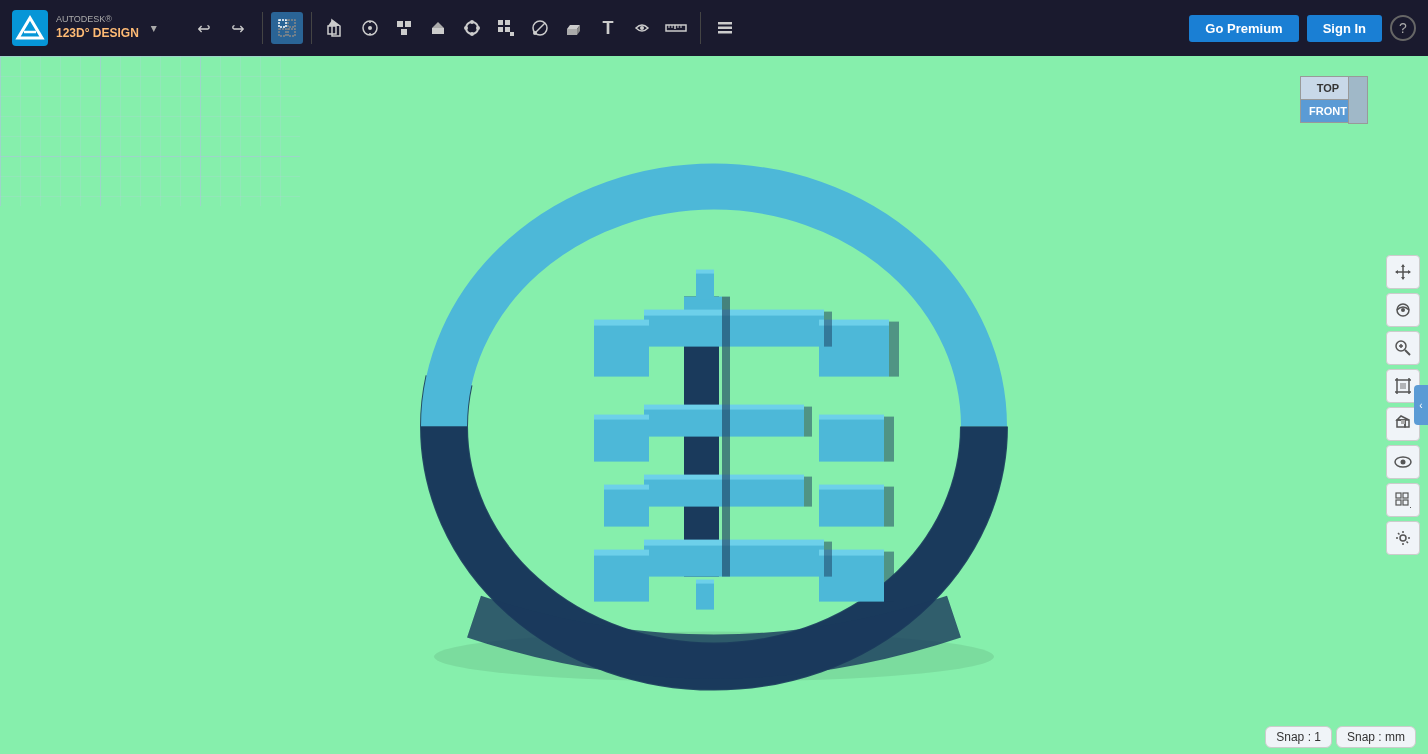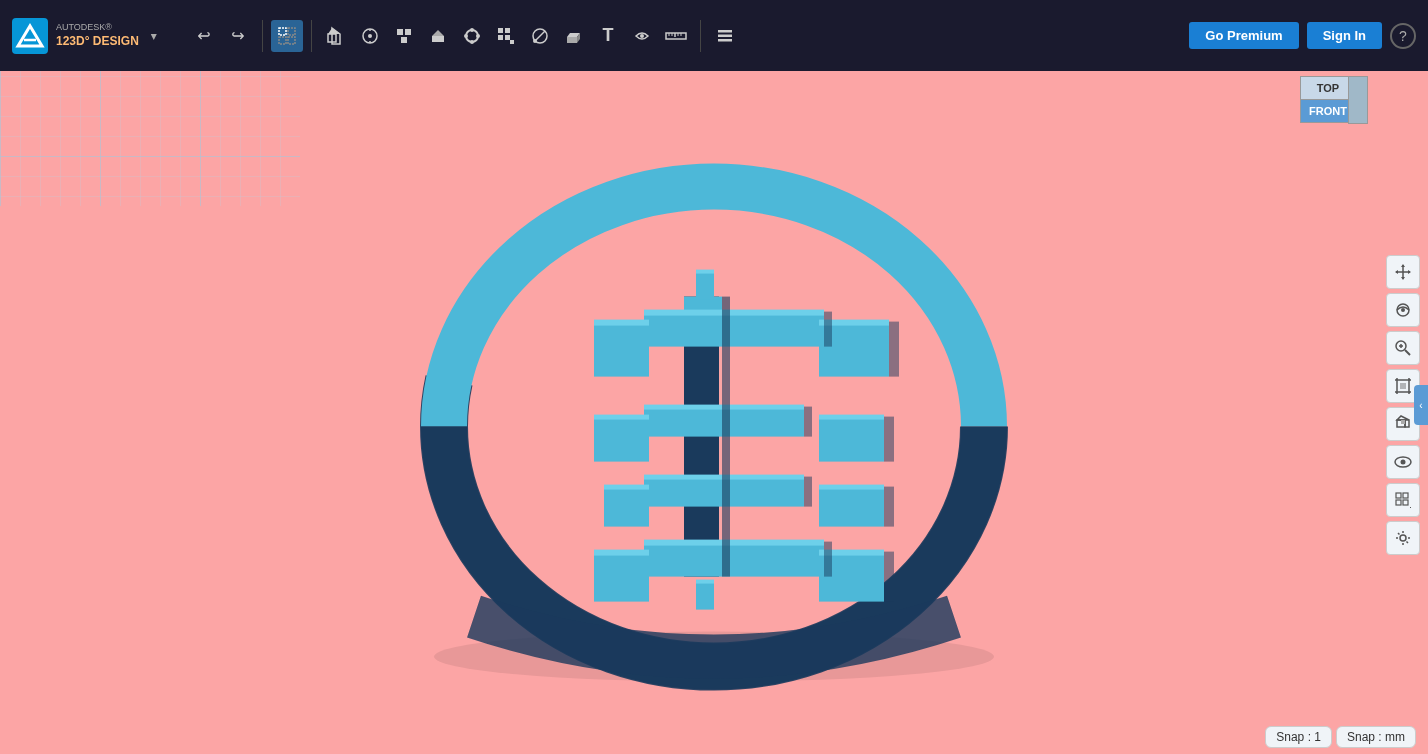--- a/index.html
+++ b/index.html
@@ -2,21 +2,21 @@
 <html><head>
   <meta charset="utf-8">
   <style>
     * { margin: 0; padding: 0; box-sizing: border-box; }
     body { width: 1428px; height: 754px; overflow: hidden; font-family: Arial, sans-serif; background: #e8eef2; }
 
     
     #header {
       position: absolute;
       top: 0; left: 0; right: 0;
-      height: 71px;
+      height: 56px;
       background: #1a1a2e;
       display: flex;
       align-items: center;
       z-index: 100;
     }
     #logo-area {
       display: flex; align-items: center;
       padding: 0 12px;
       gap: 8px;
       min-width: 180px;
@@ -67,21 +67,21 @@
       font-size: 14px;
       border: 2px solid #666;
       display: flex; align-items: center; justify-content: center;
       cursor: pointer;
     }
 
     
     #canvas {
       position: absolute;
       top: 56px; left: 0; right: 0; bottom: 0;
-      background: #fca5a5;
+      background: #86efac;
       overflow: hidden;
     }
 
     
     #grid-canvas {
       position: absolute;
       top: 0; left: 0; right: 0; bottom: 0;
     }
 
     

